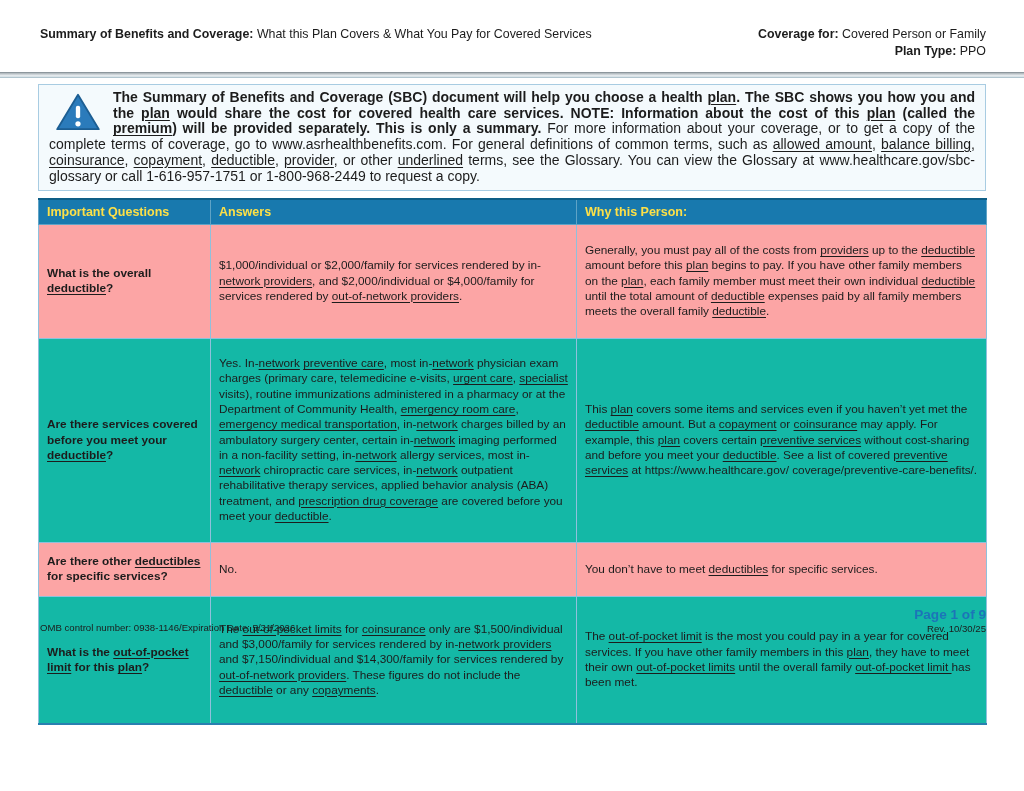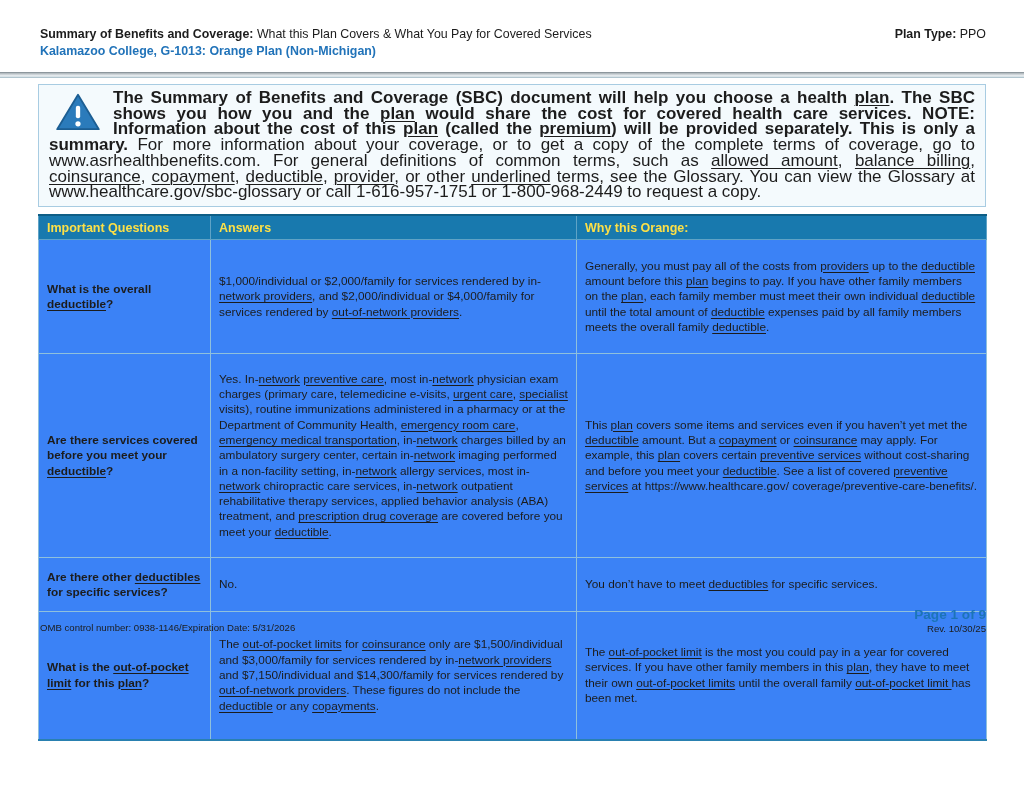--- a/index.html
+++ b/index.html
@@ -19,32 +19,32 @@
 
   
   .divider-bar { height:6px; margin:4px 0 6px 0; width:1024px;
     background:linear-gradient(to bottom,#a9b1b6 0%,#dfe5e8 45%,#eef2f4 60%,#9db6c2 100%);
     border-top:1px solid #8d979d; }
 
   
   .intro-box { margin:0 38px 7px 38px; border:1px solid #a8cce2; background:#f4fafd;
     padding:5px 10px 6px 10px; min-height:96px; }
   .warn-icon { float:left; width:46px; height:38px; margin:3px 12px 4px 6px; }
-  .intro-text { font-size:17px; line-height:15.7px; text-align:justify; color:#1c1c1c; }
+  .intro-text { font-size:14px; line-height:15.7px; text-align:justify; color:#1c1c1c; }
   .intro-text .b { font-weight:bold; }
   .u { text-decoration:underline; text-underline-offset:2px; text-decoration-thickness:1px; }
 
   
   table.sbc { border-collapse:collapse; table-layout:fixed; width:948px; margin:0 38px; }
   table.sbc col.c1 { width:172px; } table.sbc col.c2 { width:366px; } table.sbc col.c3 { width:410px; }
   table.sbc th { background:#1879AE; color:#fde047; font-weight:bold; font-size:12.5px;
     text-align:left; height:25px; padding:0 0 0 8px; border:1px solid #5fa3c6; border-top:2px solid #0e5e86; }
   table.sbc td { border:1px solid #8fc0dc; vertical-align:middle; font-size:11.8px;
-    line-height:15.3px; padding:3px 8px; background:#3b82f6; }
-  table.sbc tr.alt td { background:#3b82f6; }
+    line-height:15.3px; padding:3px 8px; background:#fca5a5; }
+  table.sbc tr.alt td { background:#14b8a6; }
   table.sbc tr:last-child td { border-bottom:2px solid #2980b0; }
   td.q-cell { font-weight:bold; font-size:12.1px; line-height:16px; }
   td.w-cell .rich, td.a-cell .rich { overflow-wrap:anywhere; }
   .rich .b { font-weight:bold;text-align:center; }
 
   
   .footer-omb { position:absolute; left:40px; bottom:12px; font-size:9.6px; color:#1c1c1c; }
   .footer-page { position:absolute; right:38px; bottom:10px; text-align:right; }
   .footer-page .page-num { font-size:13.6px; font-weight:bold; color:#1C74B8; line-height:16px; }
   .footer-page .rev { font-size:9.6px; color:#1c1c1c; line-height:12px; }
@@ -52,23 +52,25 @@
 </head>
 <body>
 
 <div class="page">
 
   <header class="doc-header">
     <div class="header-left">
       <div class="title-line">
         <span class="b">Summary of Benefits and Coverage:</span><span> What this Plan Covers &amp; What You Pay for Covered Services</span>
       </div>
-      <div class="plan-name">Kalamazoo College, G-1013: Orange Plan (Non-Michigan)</div>
     </div>
     <div class="header-right">
+      <div class="hr-line">
+        <span class="b">Coverage for:</span><span> Covered Person or Family</span>
+      </div>
       <div class="hr-line">
         <span class="b">Plan Type:</span><span> PPO</span>
       </div>
     </div>
   </header>
 
   <div class="divider-bar"></div>
 
   <section class="intro-box">
     <span class="warn-icon">
@@ -84,21 +86,21 @@
   <table class="sbc">
     <colgroup>
         <col class="c1">
         <col class="c2">
         <col class="c3">
       </colgroup>
     <thead>
       <tr>
         <th>Important Questions</th>
         <th>Answers</th>
-        <th>Why this Orange:</th>
+        <th>Why this Person:</th>
       </tr>
     </thead>
     <tbody id="tbody">
         <tr>
     <td class="q-cell" style="height: 114px;">
             <div class="rich"><span class="b">What is the overall </span><span class="b u">deductible</span><span class="b">?</span></div>
           </td>
     <td class="a-cell" style="height: 114px;">
             <div class="rich"><span>$1,000/individual or $2,000/family for services rendered by in-</span><span class="u">network providers</span><span>, and $2,000/individual or $4,000/family for services rendered by </span><span class="u">out-of-network providers</span><span>.</span></div>
           </td>

